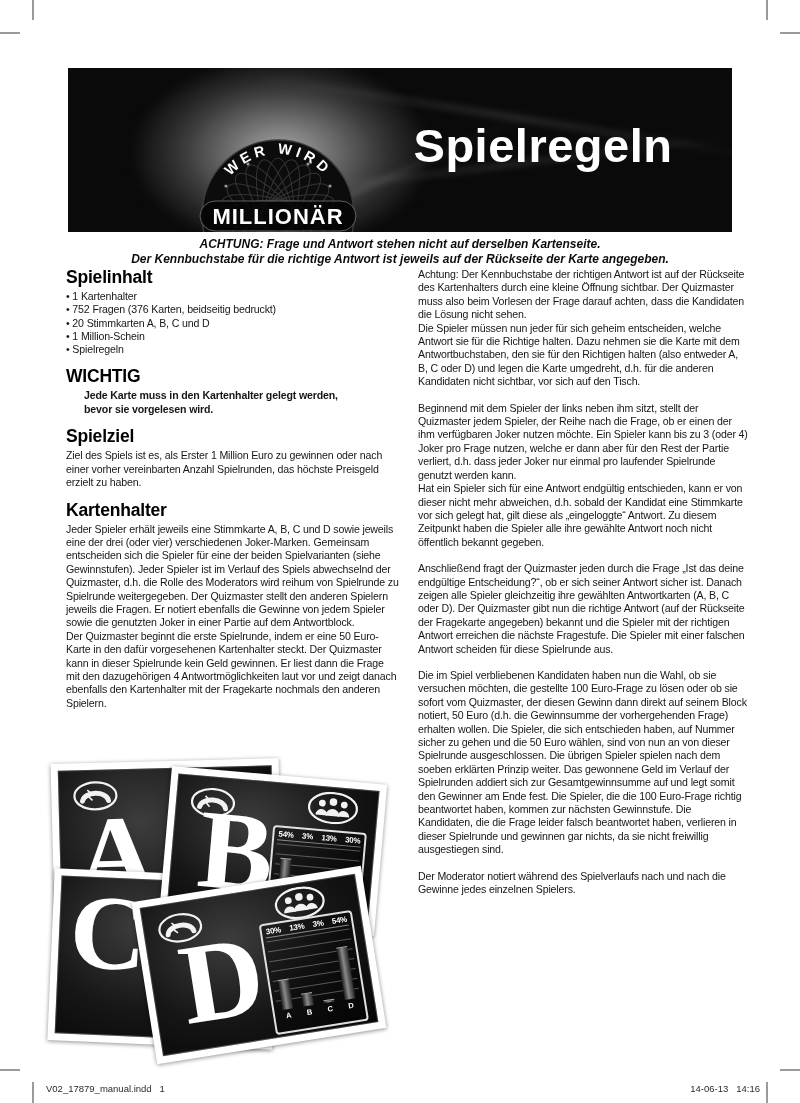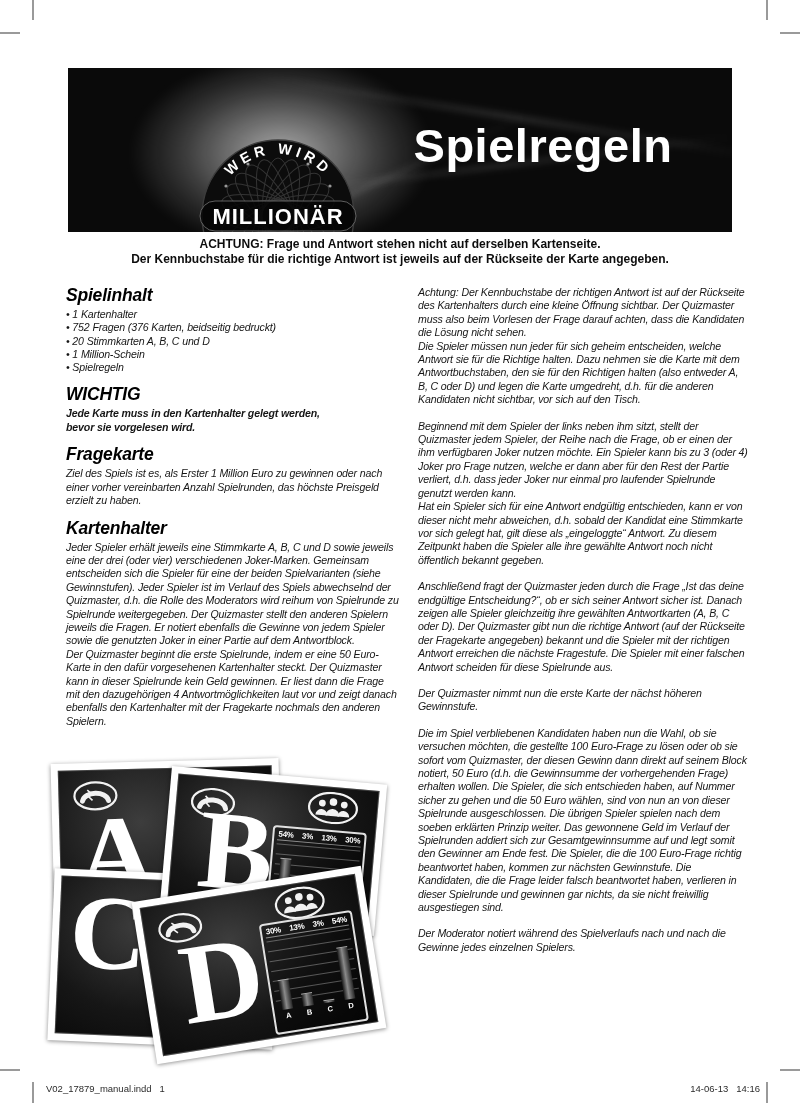--- a/index.html
+++ b/index.html
@@ -31,31 +31,31 @@
   .st1{ left:180px; top:46px; width:520px; height:5px; transform:rotate(9deg);}
   .st2{ left:190px; top:96px; width:480px; height:4px; transform:rotate(-7deg);}
   .st3{ left:60px;  top:130px; width:420px; height:4px; transform:rotate(-24deg);}
   .logo-wrap { position:absolute; left:128px; top:70px; width:164px; height:160px; }
   .banner-title { position:absolute; left:300px; right:14px; top:0; bottom:10px;
     display:flex; align-items:center; justify-content:center;
     font-size:47px; font-weight:bold; letter-spacing:.5px; color:#fff; }
 
   
   .notice { position:absolute; left:0; top:237px; width:800px; text-align:center;
-    font-size:12px; font-weight:bold; line-height:15px; color:#0d0d0d; white-space:pre-line; }
-
-  
-  .col { position:absolute; top:286px; font-size:10.6px; line-height:13.4px; letter-spacing:-.15px;font-style:italic; }
+    font-size:12px; font-weight:bold; line-height:15px; color:#0d0d0d; white-space:pre-line;font-style:italic; }
+
+  
+  .col { position:absolute; top:268px; font-size:10.6px; line-height:13.4px; letter-spacing:-.15px; }
   .col-left  { left:66px;  width:334px; }
   .col-right { left:418px; width:330px; }
   h2.sec { font-size:17.5px; line-height:19px; letter-spacing:-.2px; color:#000;
            margin:11px 0 3px; font-weight:bold; }
   h2.sec:first-child { margin-top:0; }
   .body-text { white-space:pre-line; }
-  .bold { font-weight:bold; }
+  .bold { font-weight:bold;margin-left:18px; }
   ul.plain { list-style:none; }
   ul.plain li { line-height:13.3px; }
   ul.plain li::before { content:"\2022\00a0"; }
   .col-right p { margin-bottom:13px; white-space:pre-line; }
 
   
   .cards { position:absolute; left:45px; top:755px; width:340px; height:312px; }
   .card { position:absolute; background:#fff; padding:7px;
           box-shadow:0 1px 4px rgba(0,0,0,.45); }
   .card-face { position:relative; width:100%; height:100%;
@@ -188,34 +188,33 @@
   <ul class="plain">
     <li>1 Kartenhalter</li>
     <li>752 Fragen (376 Karten, beidseitig bedruckt)</li>
     <li>20 Stimmkarten A, B, C und D</li>
     <li>1 Million-Schein</li>
     <li>Spielregeln</li>
   </ul>
   <h2 class="sec">WICHTIG</h2>
   <div class="body-text bold">Jede Karte muss in den Kartenhalter gelegt werden,
 bevor sie vorgelesen wird.</div>
-  <h2 class="sec">Fragekarte</h2>
+  <h2 class="sec">Spielziel</h2>
   <div class="body-text">Ziel des Spiels ist es, als Erster 1 Million Euro zu gewinnen oder nach einer vorher vereinbarten Anzahl Spielrunden, das höchste Preisgeld erzielt zu haben.</div>
   <h2 class="sec">Kartenhalter</h2>
   <div class="body-text">Jeder Spieler erhält jeweils eine Stimmkarte A, B, C und D sowie jeweils eine der drei (oder vier) verschiedenen Joker-Marken. Gemeinsam entscheiden sich die Spieler für eine der beiden Spielvarianten (siehe Gewinnstufen). Jeder Spieler ist im Verlauf des Spiels abwechselnd der Quizmaster, d.h. die Rolle des Moderators wird reihum von Spielrunde zu Spielrunde weitergegeben. Der Quizmaster stellt den anderen Spielern jeweils die Fragen. Er notiert ebenfalls die Gewinne von jedem Spieler sowie die genutzten Joker in einer Partie auf dem Antwortblock.</div>
   <div class="body-text">Der Quizmaster beginnt die erste Spielrunde, indem er eine 50 Euro-Karte in den dafür vorgesehenen Kartenhalter steckt. Der Quizmaster kann in dieser Spielrunde kein Geld gewinnen. Er liest dann die Frage mit den dazugehörigen 4 Antwortmöglichkeiten laut vor und zeigt danach ebenfalls den Kartenhalter mit der Fragekarte nochmals den anderen Spielern.</div>
 </div>
 
 <div class="col col-right">
   <p>Achtung: Der Kennbuchstabe der richtigen Antwort ist auf der Rückseite des Kartenhalters durch eine kleine Öffnung sichtbar. Der Quizmaster muss also beim Vorlesen der Frage darauf achten, dass die Kandidaten die Lösung nicht sehen.
 Die Spieler müssen nun jeder für sich geheim entscheiden, welche Antwort sie für die Richtige halten. Dazu nehmen sie die Karte mit dem Antwortbuchstaben, den sie für den Richtigen halten (also entweder A, B, C oder D) und legen die Karte umgedreht, d.h. für die anderen Kandidaten nicht sichtbar, vor sich auf den Tisch.</p>
   <p>Beginnend mit dem Spieler der links neben ihm sitzt, stellt der Quizmaster jedem Spieler, der Reihe nach die Frage, ob er einen der ihm verfügbaren Joker nutzen möchte. Ein Spieler kann bis zu 3 (oder 4) Joker pro Frage nutzen, welche er dann aber für den Rest der Partie verliert, d.h. dass jeder Joker nur einmal pro laufender Spielrunde genutzt werden kann.
 Hat ein Spieler sich für eine Antwort endgültig entschieden, kann er von dieser nicht mehr abweichen, d.h. sobald der Kandidat eine Stimmkarte vor sich gelegt hat, gilt diese als „eingeloggte“ Antwort. Zu diesem Zeitpunkt haben die Spieler alle ihre gewählte Antwort noch nicht öffentlich bekannt gegeben.</p>
   <p>Anschließend fragt der Quizmaster jeden durch die Frage „Ist das deine endgültige Entscheidung?“, ob er sich seiner Antwort sicher ist. Danach zeigen alle Spieler gleichzeitig ihre gewählten Antwortkarten (A, B, C oder D). Der Quizmaster gibt nun die richtige Antwort (auf der Rückseite der Fragekarte angegeben) bekannt und die Spieler mit der richtigen Antwort erreichen die nächste Fragestufe. Die Spieler mit einer falschen Antwort scheiden für diese Spielrunde aus.</p>
-  <p>Der Quizmaster nimmt nun die erste Karte der nächst höheren Gewinnstufe.</p>
   <p>Die im Spiel verbliebenen Kandidaten haben nun die Wahl, ob sie versuchen möchten, die gestellte 100 Euro-Frage zu lösen oder ob sie sofort vom Quizmaster, der diesen Gewinn dann direkt auf seinem Block notiert, 50 Euro (d.h. die Gewinnsumme der vorhergehenden Frage) erhalten wollen. Die Spieler, die sich entschieden haben, auf Nummer sicher zu gehen und die 50 Euro wählen, sind von nun an von dieser Spielrunde ausgeschlossen. Die übrigen Spieler spielen nach dem soeben erklärten Prinzip weiter. Das gewonnene Geld im Verlauf der Spielrunden addiert sich zur Gesamtgewinnsumme auf und legt somit den Gewinner am Ende fest. Die Spieler, die die 100 Euro-Frage richtig beantwortet haben, kommen zur nächsten Gewinnstufe. Die Kandidaten, die die Frage leider falsch beantwortet haben, verlieren in dieser Spielrunde und gewinnen gar nichts, da sie nicht freiwillig ausgestiegen sind.</p>
   <p>Der Moderator notiert während des Spielverlaufs nach und nach die Gewinne jedes einzelnen Spielers.</p>
 </div>
 
 <div class="cards">
 
   <div class="card card-a">
     <div class="card-face">
       <svg class="joker-icon phone-pos" width="46" height="30" viewBox="0 0 46 30">
           <use href="#phone-joker"></use>

